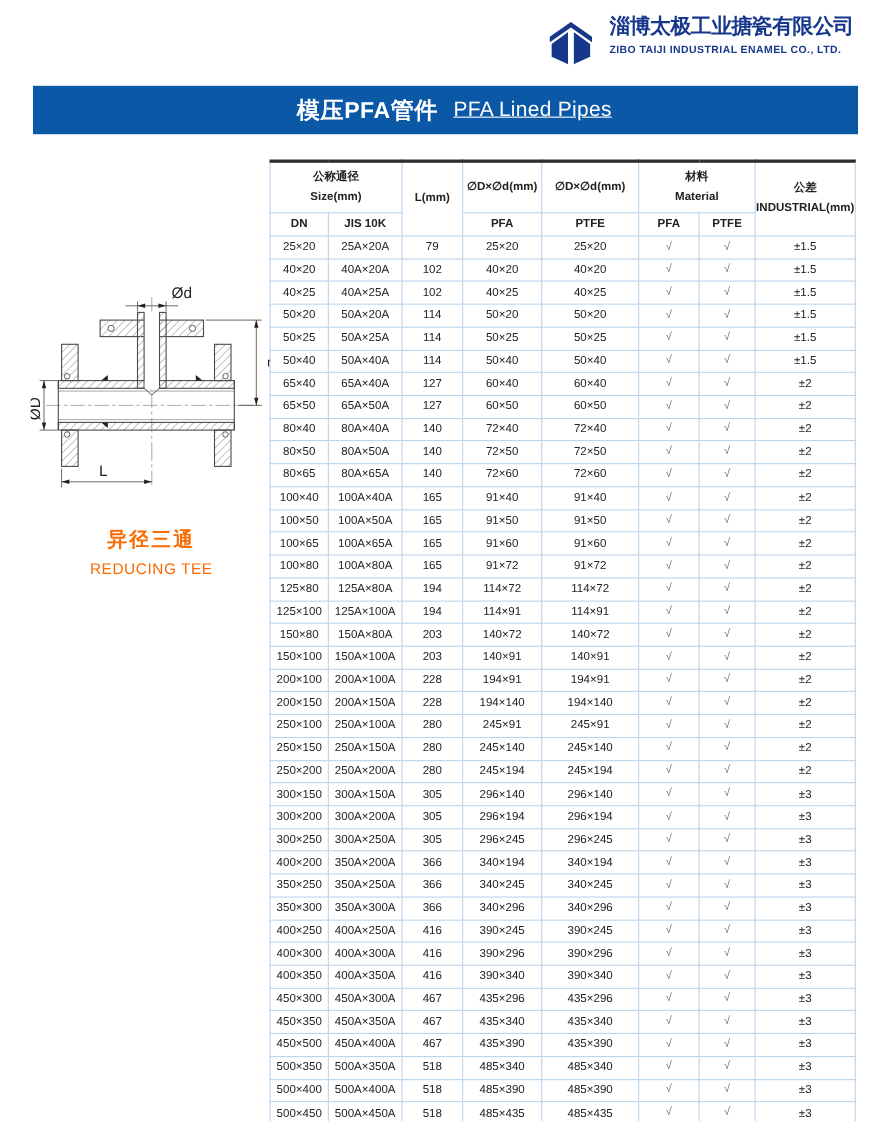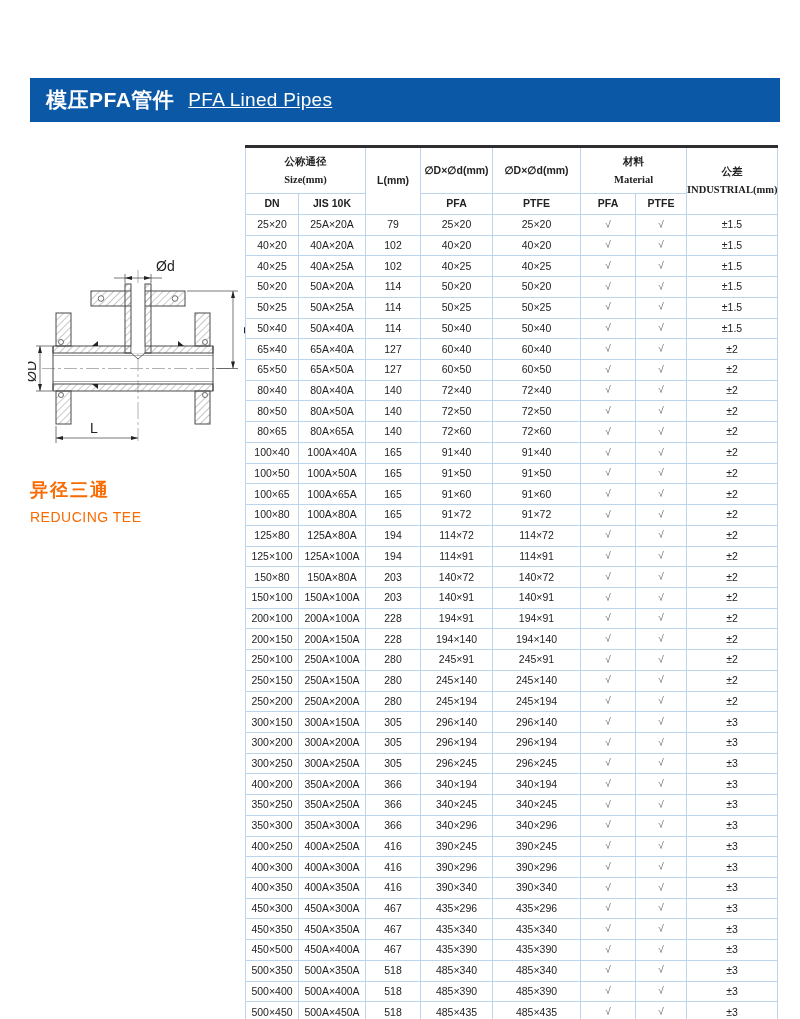--- a/index.html
+++ b/index.html
@@ -8,47 +8,59 @@
 
   
   .company{position:absolute;top:12px;left:494px;display:flex;align-items:flex-start;}
   .logo-icon{width:50px;height:52px;margin-right:10px;margin-top:2px;}
   .company-text{display:flex;flex-direction:column;}
   .company-cn{font-size:19px;font-weight:bold;color:#17378D;letter-spacing:-0.5px;line-height:26px;}
   .company-en{font-size:9.5px;font-weight:bold;color:#17378D;letter-spacing:0.4px;margin-top:2px;}
 
   
   .title-bar{position:absolute;left:30px;top:78px;width:750px;height:44px;background:#0A58A6;
-             display:flex;align-items:center;padding-left:16px;box-sizing:border-box;}
+             display:flex;align-items:center;padding-left:16px;box-sizing:border-box;justify-content:center;}
   .title-cn{color:#fff;font-size:21px;font-weight:bold;letter-spacing:0.5px;}
   .title-en{color:#fff;font-size:19px;margin-left:14px;letter-spacing:0.3px;text-decoration:underline;}
 
   
   .drawing{position:absolute;left:28px;top:256px;}
-  .caption{position:absolute;left:30px;top:478px;width:215px;}
+  .caption{position:absolute;left:30px;top:478px;width:215px;text-align:center;}
   .caption-cn{font-size:18px;font-weight:bold;color:#F96A00;letter-spacing:2px;}
   .caption-en{font-size:14px;color:#F96A00;margin-top:7px;letter-spacing:0.5px;}
 
   
   .table-wrap{position:absolute;left:245px;top:145px;width:532px;}
   table{border-collapse:collapse;width:532px;table-layout:fixed;
         border-top:3px solid #2E2E2E;border-bottom:3px solid #9FBEDC;}
   th,td{border:1px solid #BCD4EC;text-align:center;vertical-align:middle;
         font-size:10.5px;color:#222;padding:0;line-height:1.25;overflow:hidden;white-space:nowrap;}
   thead tr.group-row th{height:45px;font-weight:bold;}
   thead tr.sub-row th{height:20px;font-weight:bold;}
   tbody td{height:19.72px;font-weight:normal;}
   td.check{color:#666;font-size:10px;}
-  .hdr-line{display:block;line-height:1.7;font-family:Liberation Serif, serif;}
+  .hdr-line{display:block;line-height:1.7;}
 </style>
 </head>
 <body>
 
 <div class="page">
 
+  <div class="company">
+    <svg class="logo-icon" viewBox="0 0 60 56">
+      <path d="M7 20 L30 4 L53 20 L53 26 L30 10 L7 26 Z" fill="#17378D"></path>
+      <path d="M9 28 L27 15 L27 50 L9 42 Z" fill="#17378D"></path>
+      <path d="M33 15 L51 28 L51 42 L33 50 Z" fill="#17378D"></path>
+      <path d="M27 15 L30 13 L33 15 L33 50 L30 52 L27 50 Z" fill="#ffffff"></path>
+    </svg>
+    <div class="company-text">
+      <span class="company-cn">淄博太极工业搪瓷有限公司</span>
+      <span class="company-en">ZIBO TAIJI INDUSTRIAL ENAMEL CO., LTD.</span>
+    </div>
+  </div>
 
   <div class="title-bar">
     <span class="title-cn">模压PFA管件</span>
     <span class="title-en">PFA Lined Pipes</span>
   </div>
 
   <svg class="drawing" width="218" height="300" viewBox="0 0 218 300">
     <defs>
       <pattern id="hatch" patternUnits="userSpaceOnUse" width="5" height="5" patternTransform="rotate(45)">
         <line x1="0" y1="0" x2="0" y2="5" stroke="#9a9a9a" stroke-width="1.1"></line>

